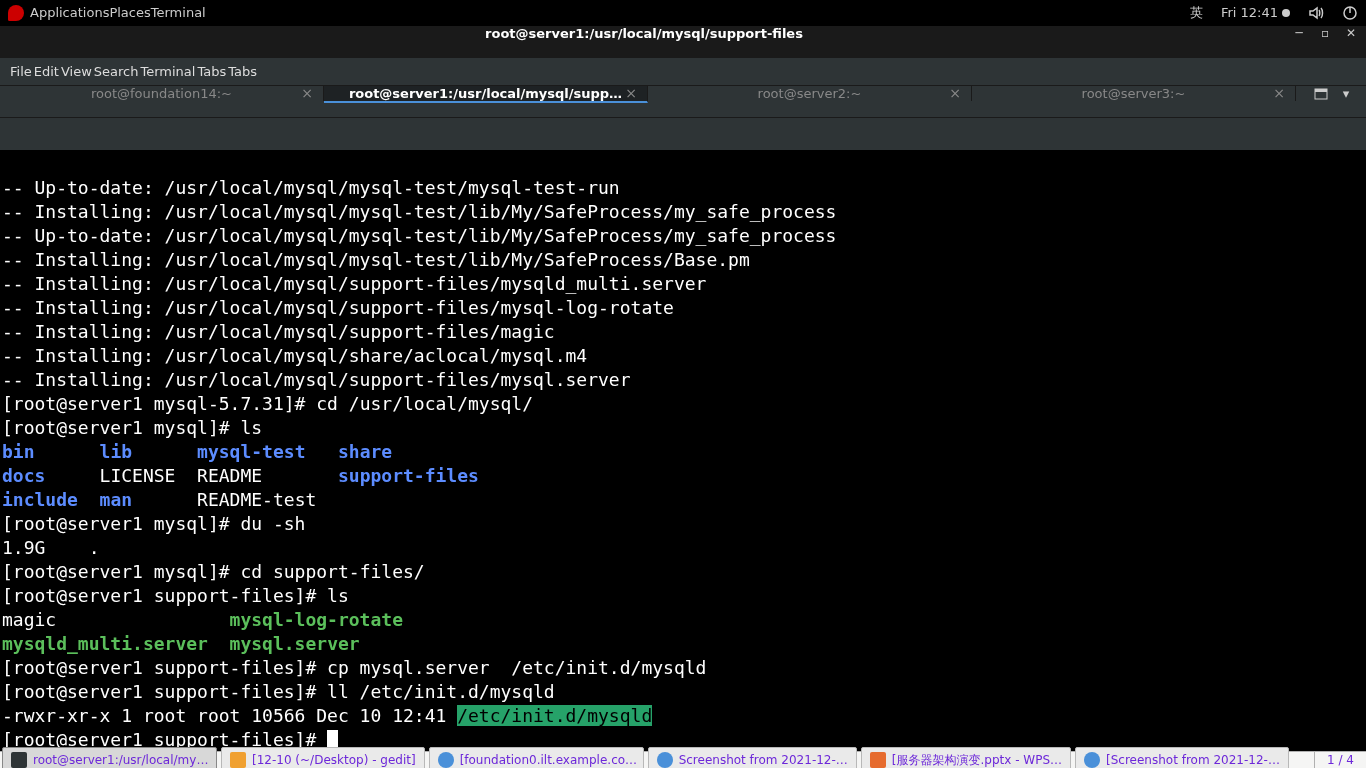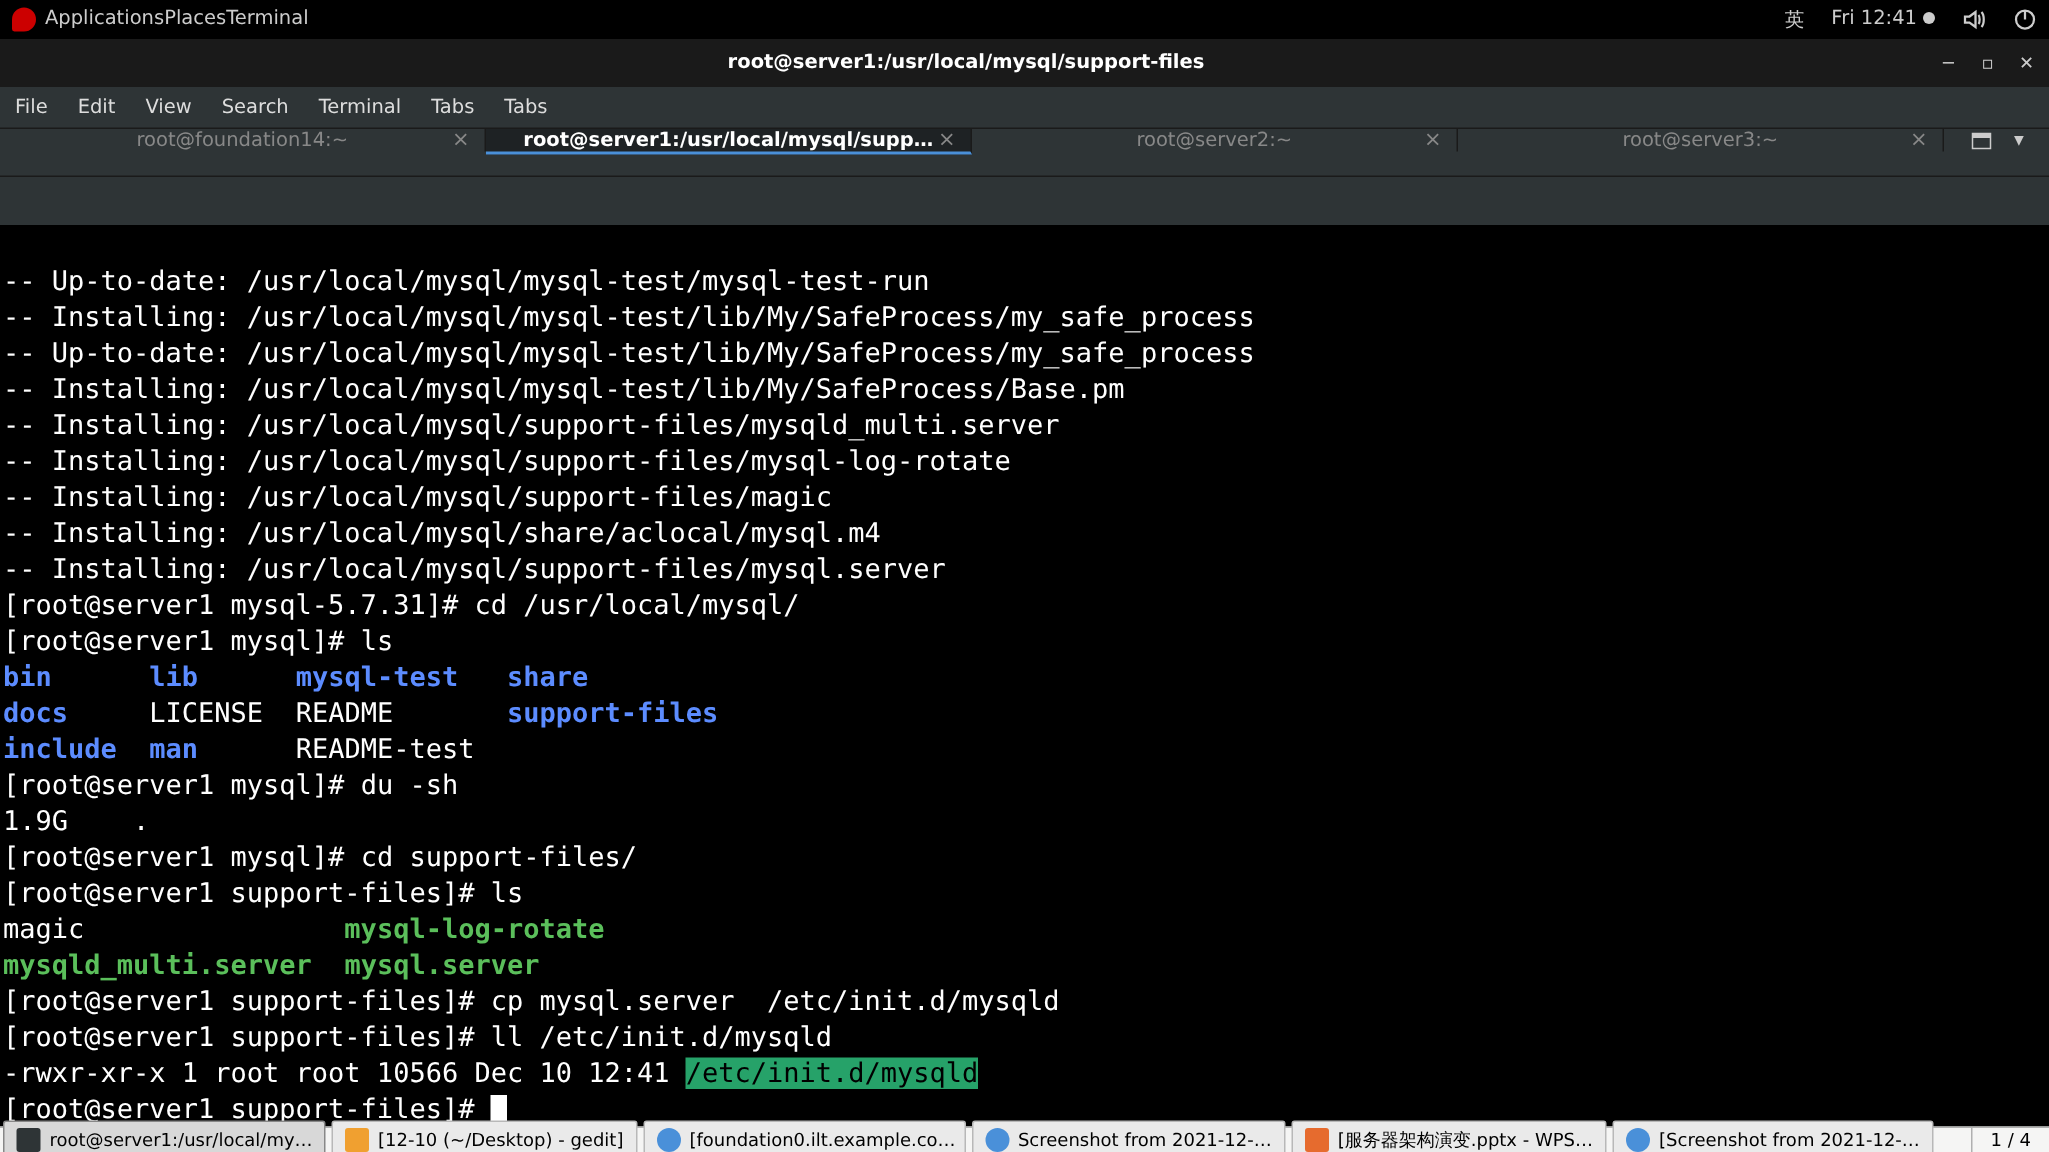--- a/index.html
+++ b/index.html
@@ -18,28 +18,28 @@
 .rh-logo { width: 16px; height: 16px; background: #c00; border-radius: 50% 50% 50% 10%; margin-right: 6px; }
 .topbar-right { margin-left: auto; display: flex; align-items: center; gap: 18px; }
 .dot { width: 8px; height: 8px; background: #ccc; border-radius: 50%; display: inline-block; margin-left: 4px; }
 .icon-svg { width: 16px; height: 16px; fill: #ccc; }
 .window {
   flex: 0 0 auto; display: flex; flex-direction: column;
   background: #2e3436;
 }
 .titlebar {
   height: 32px; background: #1a1a1a; color: #ddd;
-  display: flex; align-items: center; padding: 0 8px;
+  display: flex; align-items: flex-start; padding: 0 8px;
   font-size: 13px;
 }
 .titlebar-title { flex: 1; text-align: center; font-weight: bold; color: #fff; }
 .win-btn { width: 14px; height: 14px; margin-left: 12px; display: flex; align-items: center; justify-content: center; color: #ccc; cursor: pointer; font-size: 12px; }
 .menubar {
   height: 28px; background: #2e3436; color: #ddd;
-  display: flex; align-items: center; gap: 20px;
+  display: flex; align-items: center; gap: 2px;
   padding: 0 10px; font-size: 13px; border-bottom: 1px solid #1a1a1a;
 }
 .menubar span { cursor: pointer; }
 .tabbar {
   height: 32px; background: #2e3436; display: flex; align-items: flex-start;
   font-size: 13px; border-bottom: 1px solid #1a1a1a;
 }
 .tab {
   flex: 1; display: flex; align-items: center; justify-content: center;
   color: #888; position: relative; cursor: pointer; border-right: 1px solid #1a1a1a;
@@ -52,21 +52,21 @@
   font-family: "DejaVu Sans Mono", "Consolas", monospace;
   font-size: 18px; line-height: 24px; padding: 2px 2px 0 2px;
   white-space: pre; overflow: hidden; margin-top: 32px;
 }
 .t-blue { color: #5c8cff; font-weight: bold; }
 .t-green { color: #5bbf5b; font-weight: bold; }
 .hl-green { background: #26a269; color: #000; }
 .cursor { background: #fff; display: inline-block; width: 11px; height: 20px; vertical-align: text-bottom; }
 .taskbar {
   height: 17px; background: #f5f5f4; border-top: 1px solid #b0b0b0;
-  display: flex; align-items: center; font-size: 12px; color: #000000;
+  display: flex; align-items: center; font-size: 12px; color: #6d28d9;
 }
 .task-btn {
   height: 26px; border: 1px solid #b8b8b8; background: #eaeaea;
   margin: 2px; padding: 0 8px; display: flex; align-items: center; gap: 6px;
   border-radius: 2px; max-width: 215px; overflow: hidden; white-space: nowrap;
   cursor: pointer;
 }
 .task-btn.active { background: #d8d8d8; border-color: #888; }
 .task-icon { width: 16px; height: 16px; flex-shrink: 0; }
 .ws-indicator {

